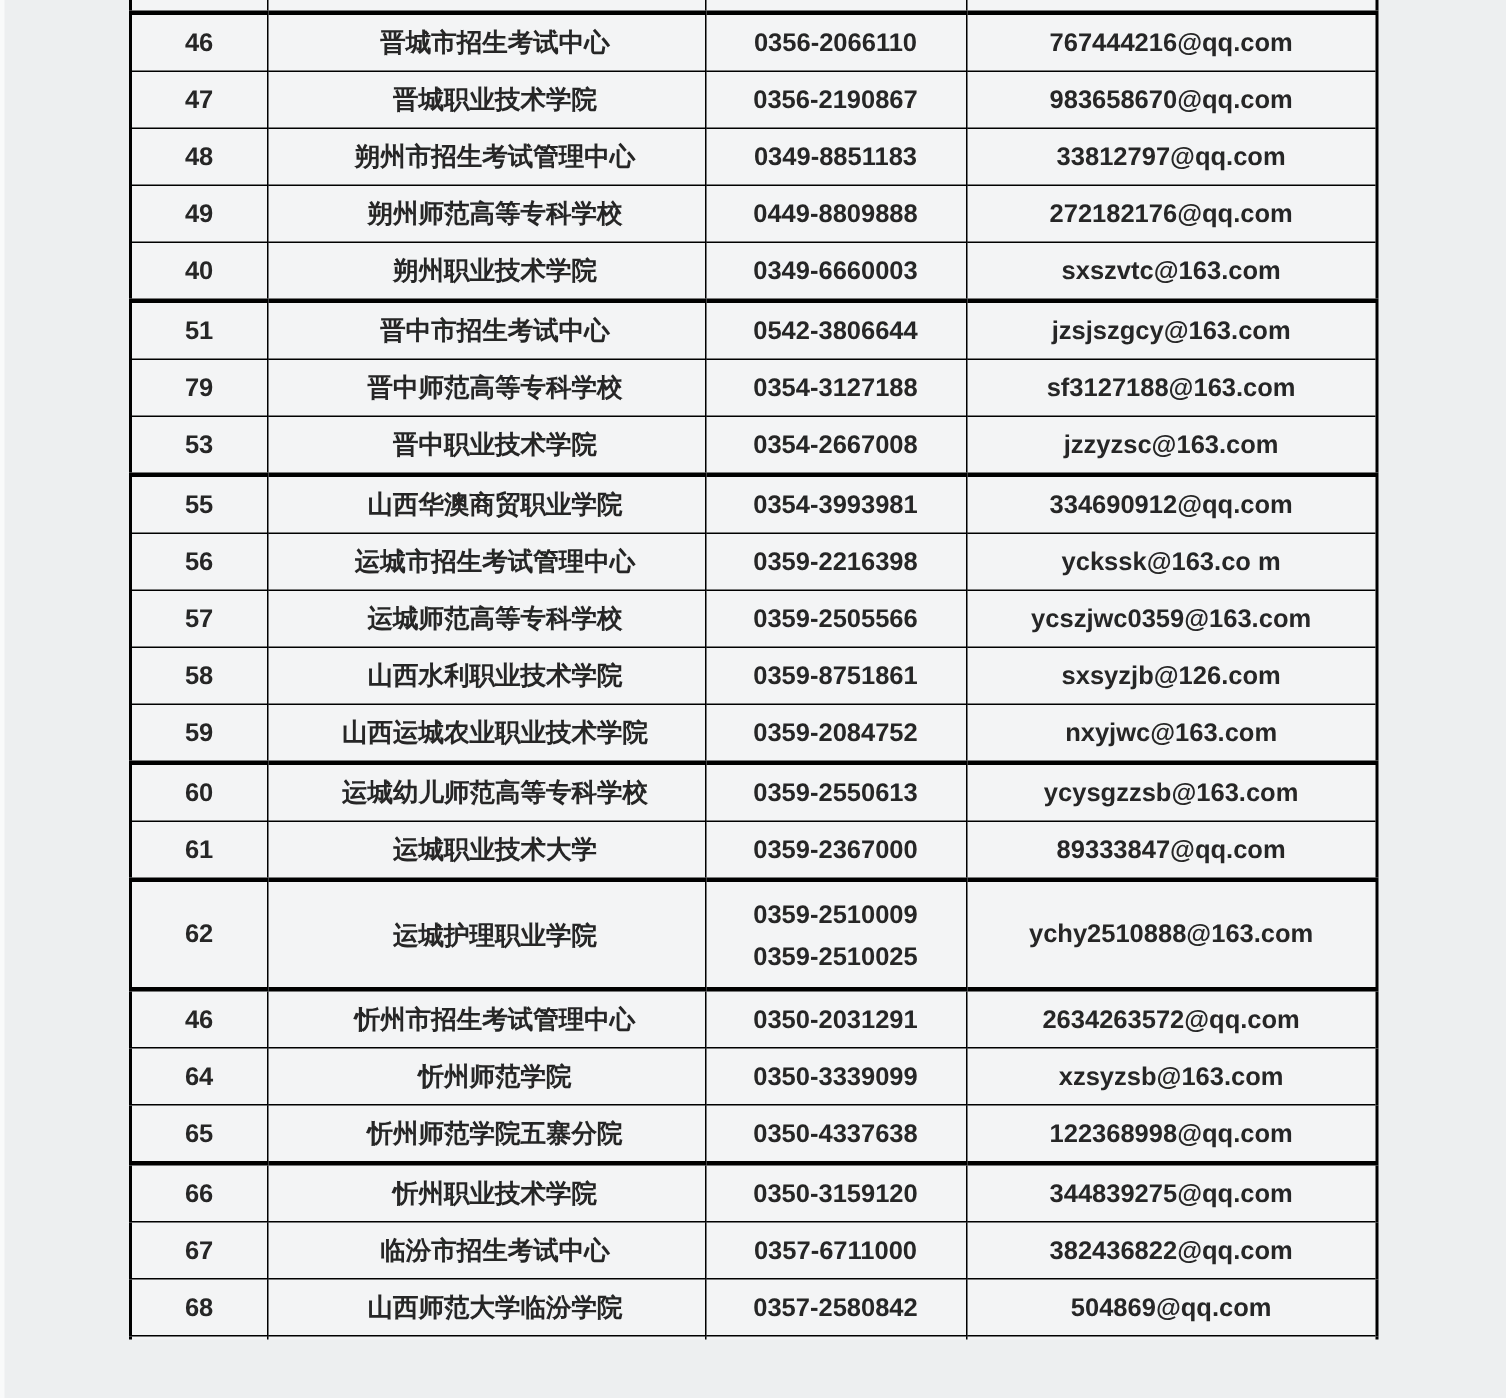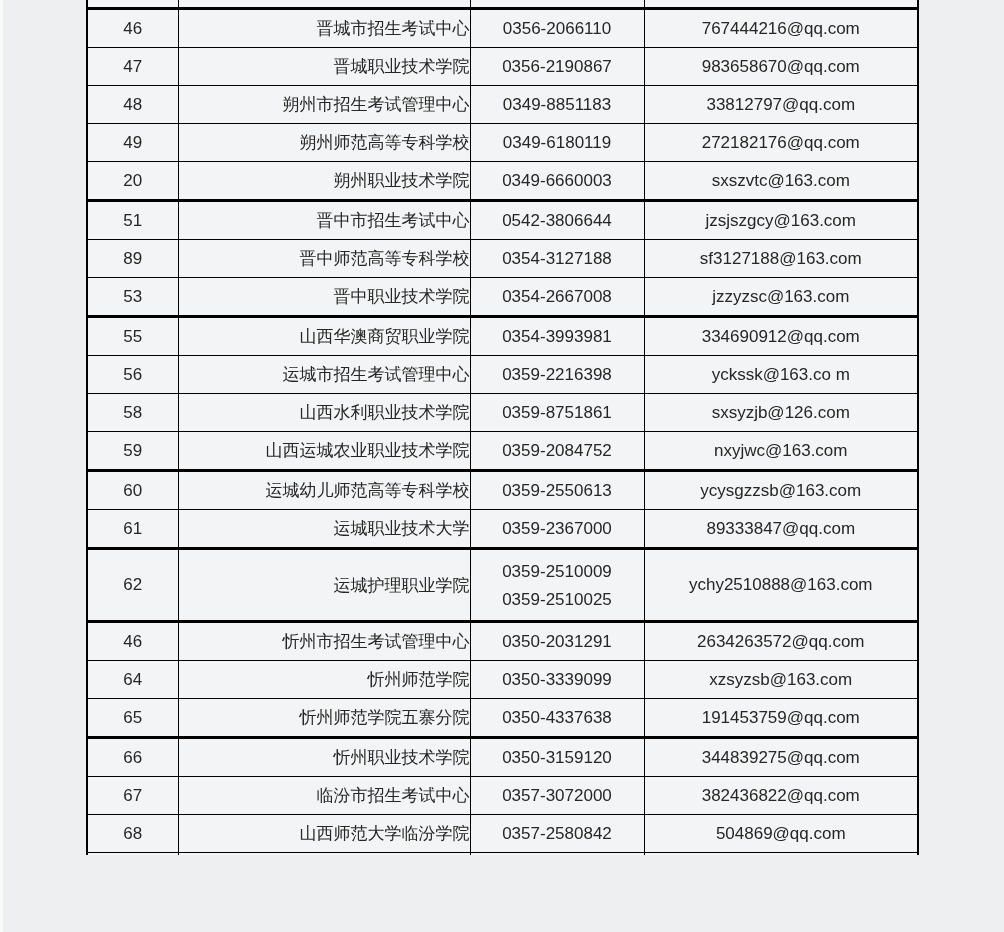--- a/index.html
+++ b/index.html
@@ -8,20 +8,21 @@
     width: 1004px;
     height: 932px;
     background: #edeff0;
     overflow: hidden;
     font-family: "Liberation Sans", "DejaVu Sans", sans-serif;
   }
   .page {
     position: relative;
     width: 1004px;
     height: 932px;
+    font-weight: bold;
   }
   .left-edge {
     position: absolute;
     left: 0; top: 0;
     width: 3px; height: 932px;
     background: #f9fafa;
   }
   table.contact-table {
     position: absolute;
     left: 86px;
@@ -37,21 +38,21 @@
     font-size: 17px;
     text-align: center;
     padding: 0;
     vertical-align: middle;
     overflow: hidden;
     white-space: nowrap;
   }
   td:first-child { border-left-width: 2px; }
   td:last-child  { border-right-width: 2px; margin-top: 40px; }
   td.name {
-    text-align: right;
+    text-align: center;
     padding-left: 12px;
   }
   tr.sliver-top td {
     border-top: none;
     border-bottom: 3px solid #000;
     height: 7px;
   }
   tr.data td { height: 37px; }
   tr.tall td { height: 70px; }
   tr.thick td { border-bottom-width: 3px; }
@@ -94,37 +95,37 @@
         </tr>
         <tr class="data">
           <td>48</td>
           <td class="name">朔州市招生考试管理中心</td>
           <td>0349-8851183</td>
           <td>33812797@qq.com</td>
         </tr>
         <tr class="data">
           <td>49</td>
           <td class="name">朔州师范高等专科学校</td>
-          <td>0349-6180119</td>
+          <td>0449-8809888</td>
           <td>272182176@qq.com</td>
         </tr>
         <tr class="data thick">
-          <td>20</td>
+          <td>40</td>
           <td class="name">朔州职业技术学院</td>
           <td>0349-6660003</td>
           <td>sxszvtc@163.com</td>
         </tr>
         <tr class="data">
           <td>51</td>
           <td class="name">晋中市招生考试中心</td>
           <td>0542-3806644</td>
           <td>jzsjszgcy@163.com</td>
         </tr>
         <tr class="data">
-          <td>89</td>
+          <td>79</td>
           <td class="name">晋中师范高等专科学校</td>
           <td>0354-3127188</td>
           <td>sf3127188@163.com</td>
         </tr>
         <tr class="data thick">
           <td>53</td>
           <td class="name">晋中职业技术学院</td>
           <td>0354-2667008</td>
           <td>jzzyzsc@163.com</td>
         </tr>
@@ -132,20 +133,26 @@
           <td>55</td>
           <td class="name">山西华澳商贸职业学院</td>
           <td>0354-3993981</td>
           <td>334690912@qq.com</td>
         </tr>
         <tr class="data">
           <td>56</td>
           <td class="name">运城市招生考试管理中心</td>
           <td>0359-2216398</td>
           <td>yckssk@163.co m</td>
+        </tr>
+        <tr class="data">
+          <td>57</td>
+          <td class="name">运城师范高等专科学校</td>
+          <td>0359-2505566</td>
+          <td>ycszjwc0359@163.com</td>
         </tr>
         <tr class="data">
           <td>58</td>
           <td class="name">山西水利职业技术学院</td>
           <td>0359-8751861</td>
           <td>sxsyzjb@126.com</td>
         </tr>
         <tr class="data thick">
           <td>59</td>
           <td class="name">山西运城农业职业技术学院</td>
@@ -182,32 +189,32 @@
         <tr class="data">
           <td>64</td>
           <td class="name">忻州师范学院</td>
           <td>0350-3339099</td>
           <td>xzsyzsb@163.com</td>
         </tr>
         <tr class="data thick">
           <td>65</td>
           <td class="name">忻州师范学院五寨分院</td>
           <td>0350-4337638</td>
-          <td>191453759@qq.com</td>
+          <td>122368998@qq.com</td>
         </tr>
         <tr class="data">
           <td>66</td>
           <td class="name">忻州职业技术学院</td>
           <td>0350-3159120</td>
           <td>344839275@qq.com</td>
         </tr>
         <tr class="data">
           <td>67</td>
           <td class="name">临汾市招生考试中心</td>
-          <td>0357-3072000</td>
+          <td>0357-6711000</td>
           <td>382436822@qq.com</td>
         </tr>
         <tr class="data">
           <td>68</td>
           <td class="name">山西师范大学临汾学院</td>
           <td>0357-2580842</td>
           <td>504869@qq.com</td>
         </tr>
         <tr class="sliver-bottom">
           <td></td>

